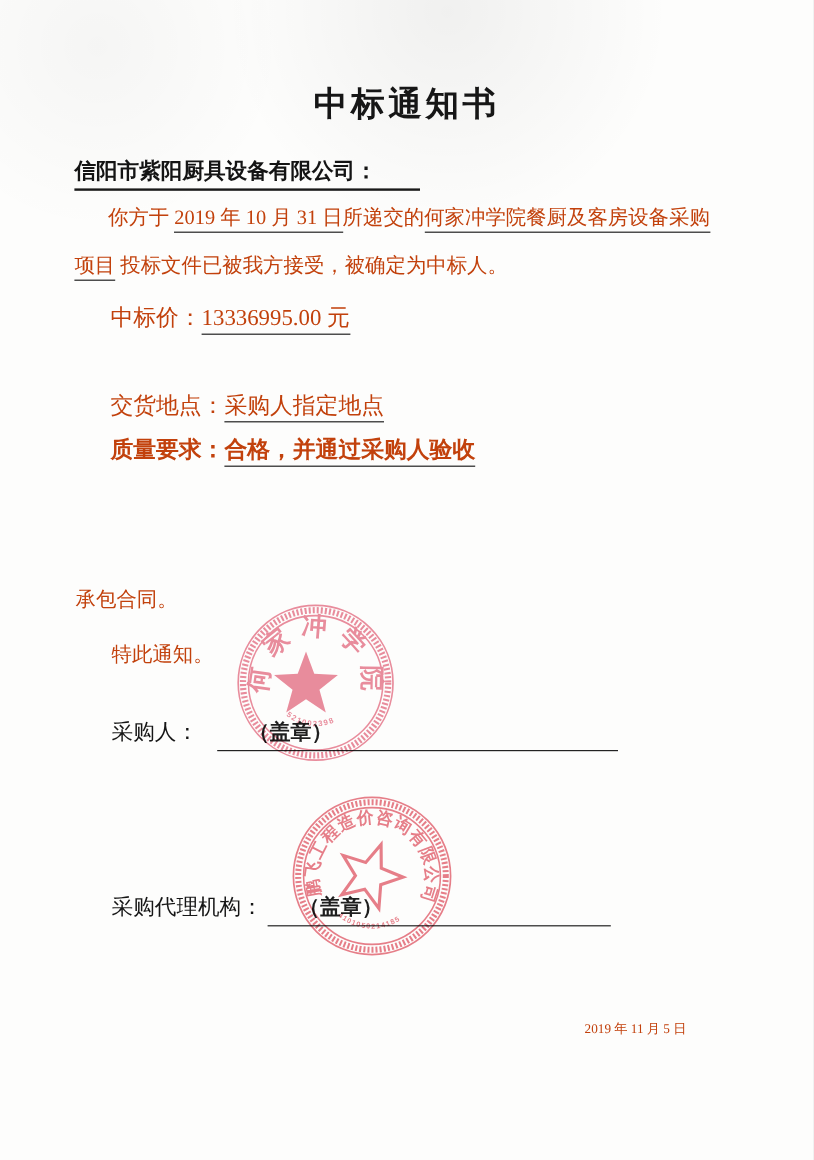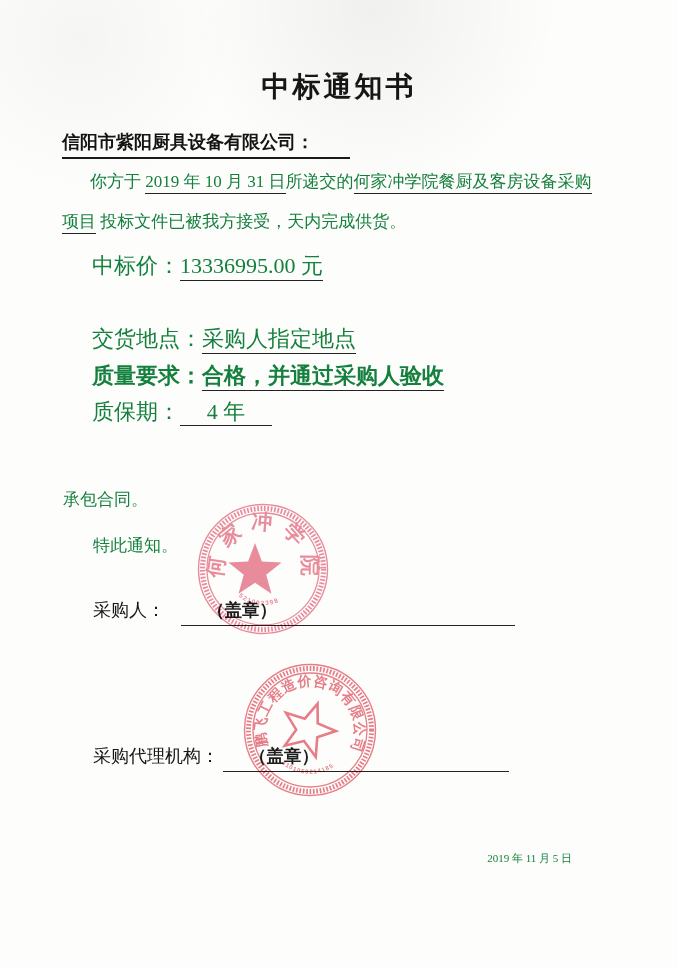--- a/index.html
+++ b/index.html
@@ -17,25 +17,25 @@
   }
   .abs{position:absolute;white-space:nowrap;}
   .title{
     left:0;right:0;top:68px;text-align:center;
     font-size:28px;font-weight:700;letter-spacing:3px;color:#161616;
   }
   .addressee{
     left:62px;top:130px;font-size:18px;font-weight:700;color:#141414;
     border-bottom:2px solid #1a1a1a;padding:0 36px 3px 0;
   }
-  .body-line{font-size:17px;line-height:22px;color:#15803d;}
+  .body-line{font-size:17px;line-height:22px;color:#c2410c;}
   .u{border-bottom:1.5px solid #222;padding-bottom:2px;}
   .p1l1{left:90px;top:171px;}
   .p1l2{left:62px;top:211px;}
-  .field{left:92px;font-size:22px;}
+  .field{left:92px;font-size:19px;}
   .f0{top:255px;} .f1{top:292px;} .f2{top:328px;} .f3{top:365px;font-weight:bold;} .f4{top:401px;}
   .field .val{border-bottom:1.5px solid #222;padding-bottom:2px;}
   .field .val.center{display:inline-block;min-width:92px;text-align:center;}
   .p2l1{left:84px;top:452px;}
   .p2l2{left:63px;top:489px;}
   .notice{left:93px;top:525px;margin-top:10px;}
   .sigrow{font-size:18px;color:#161616;}
   .sig1{left:93px;top:598px;}
   .sig2{left:93px;top:744px;}
   .sigline{
@@ -57,30 +57,29 @@
 <body>
 
 <div class="page">
 
   <div class="abs title">中标通知书</div>
 
   <div class="abs addressee">信阳市紫阳厨具设备有限公司：</div>
 
   <div class="abs body-line p1l1"><span>你方于 </span><span class="u">2019 年 10 月 31 日</span><span>所递交的</span><span class="u">何家冲学院餐厨及客房设备采购</span></div>
 
-  <div class="abs body-line p1l2"><span class="u">项目</span><span> 投标文件已被我方接受，天内完成供货。</span></div>
+  <div class="abs body-line p1l2"><span class="u">项目</span><span> 投标文件已被我方接受，被确定为中标人。</span></div>
 
   <div class="abs body-line field f0"><span>中标价：</span><span class="val">13336995.00 元</span></div>
 
 
   <div class="abs body-line field f2"><span>交货地点：</span><span class="val">采购人指定地点</span></div>
 
   <div class="abs body-line field f3"><span>质量要求：</span><span class="val">合格，并通过采购人验收</span></div>
 
-  <div class="abs body-line field f4"><span>质保期：</span><span class="val center">4 年</span></div>
 
 
   <div class="abs body-line p2l2">承包合同。</div>
 
   <div class="abs body-line notice">特此通知。</div>
 
   <div class="abs sigrow sig1"><span>采购人：</span><span class="sigline">（盖章）</span></div>
 
   <div class="abs sigrow sig2"><span>采购代理机构：</span><span class="sigline">（盖章）</span></div>
 

